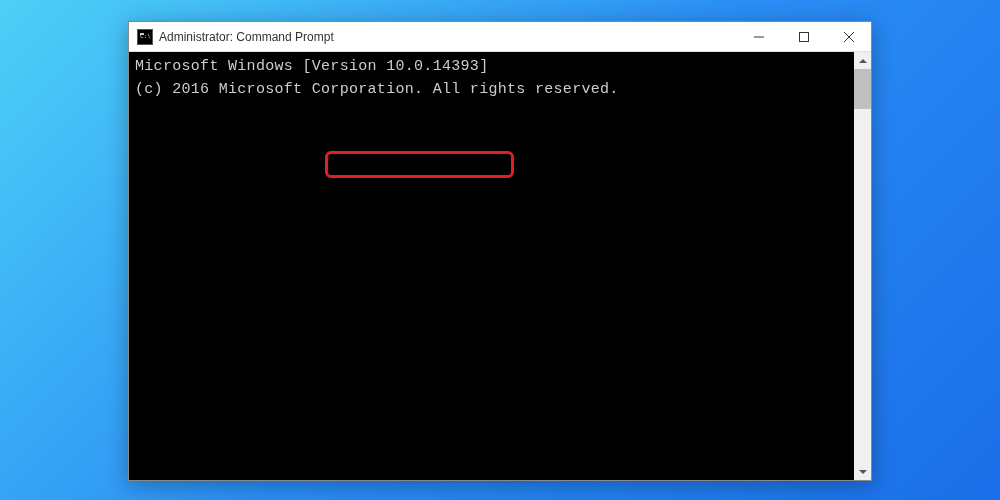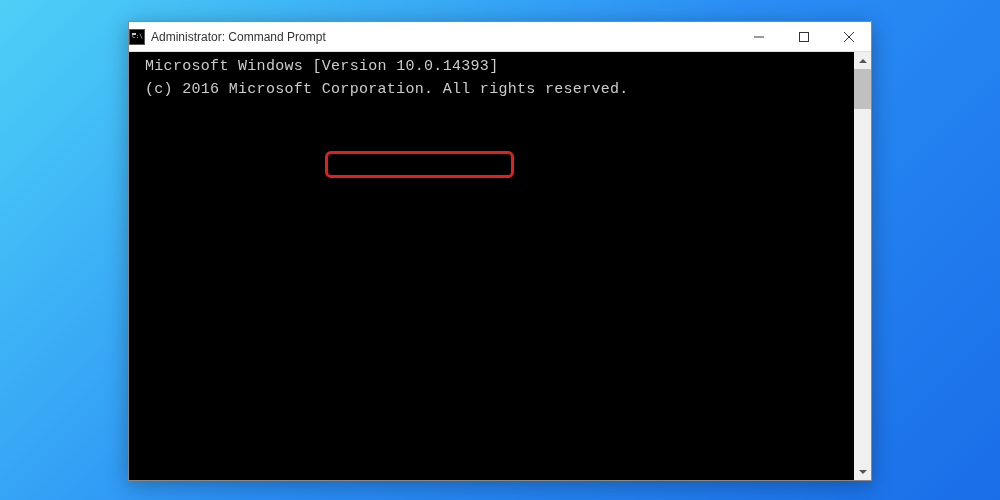--- a/index.html
+++ b/index.html
@@ -25,20 +25,21 @@
       box-shadow: 0 4px 20px rgba(0,0,0,0.3);
       border: 1px solid #888;
       display: flex;
       flex-direction: column;
     }
     .titlebar {
       height: 30px;
       background: #fff;
       display: flex;
       align-items: center;
+      padding-left: 8px;
       border-bottom: 1px solid #e0e0e0;
     }
     .app-icon {
       width: 16px;
       height: 16px;
       background: #000;
       border: 1px solid #555;
       margin-right: 6px;
       position: relative;
     }
@@ -85,21 +86,21 @@
       background: #000;
       position: relative;
     }
     .terminal {
       flex: 1;
       background: #000;
       color: #ccc;
       font-family: 'Consolas', 'Courier New', monospace;
       font-size: 15px;
       line-height: 1.5;
-      padding: 4px 16px;
+      padding: 4px 6px;
       white-space: pre;
       letter-spacing: 0.3px;
     }
     .scrollbar {
       width: 17px;
       background: #f0f0f0;
       position: relative;
       display: flex;
       flex-direction: column;
     }

